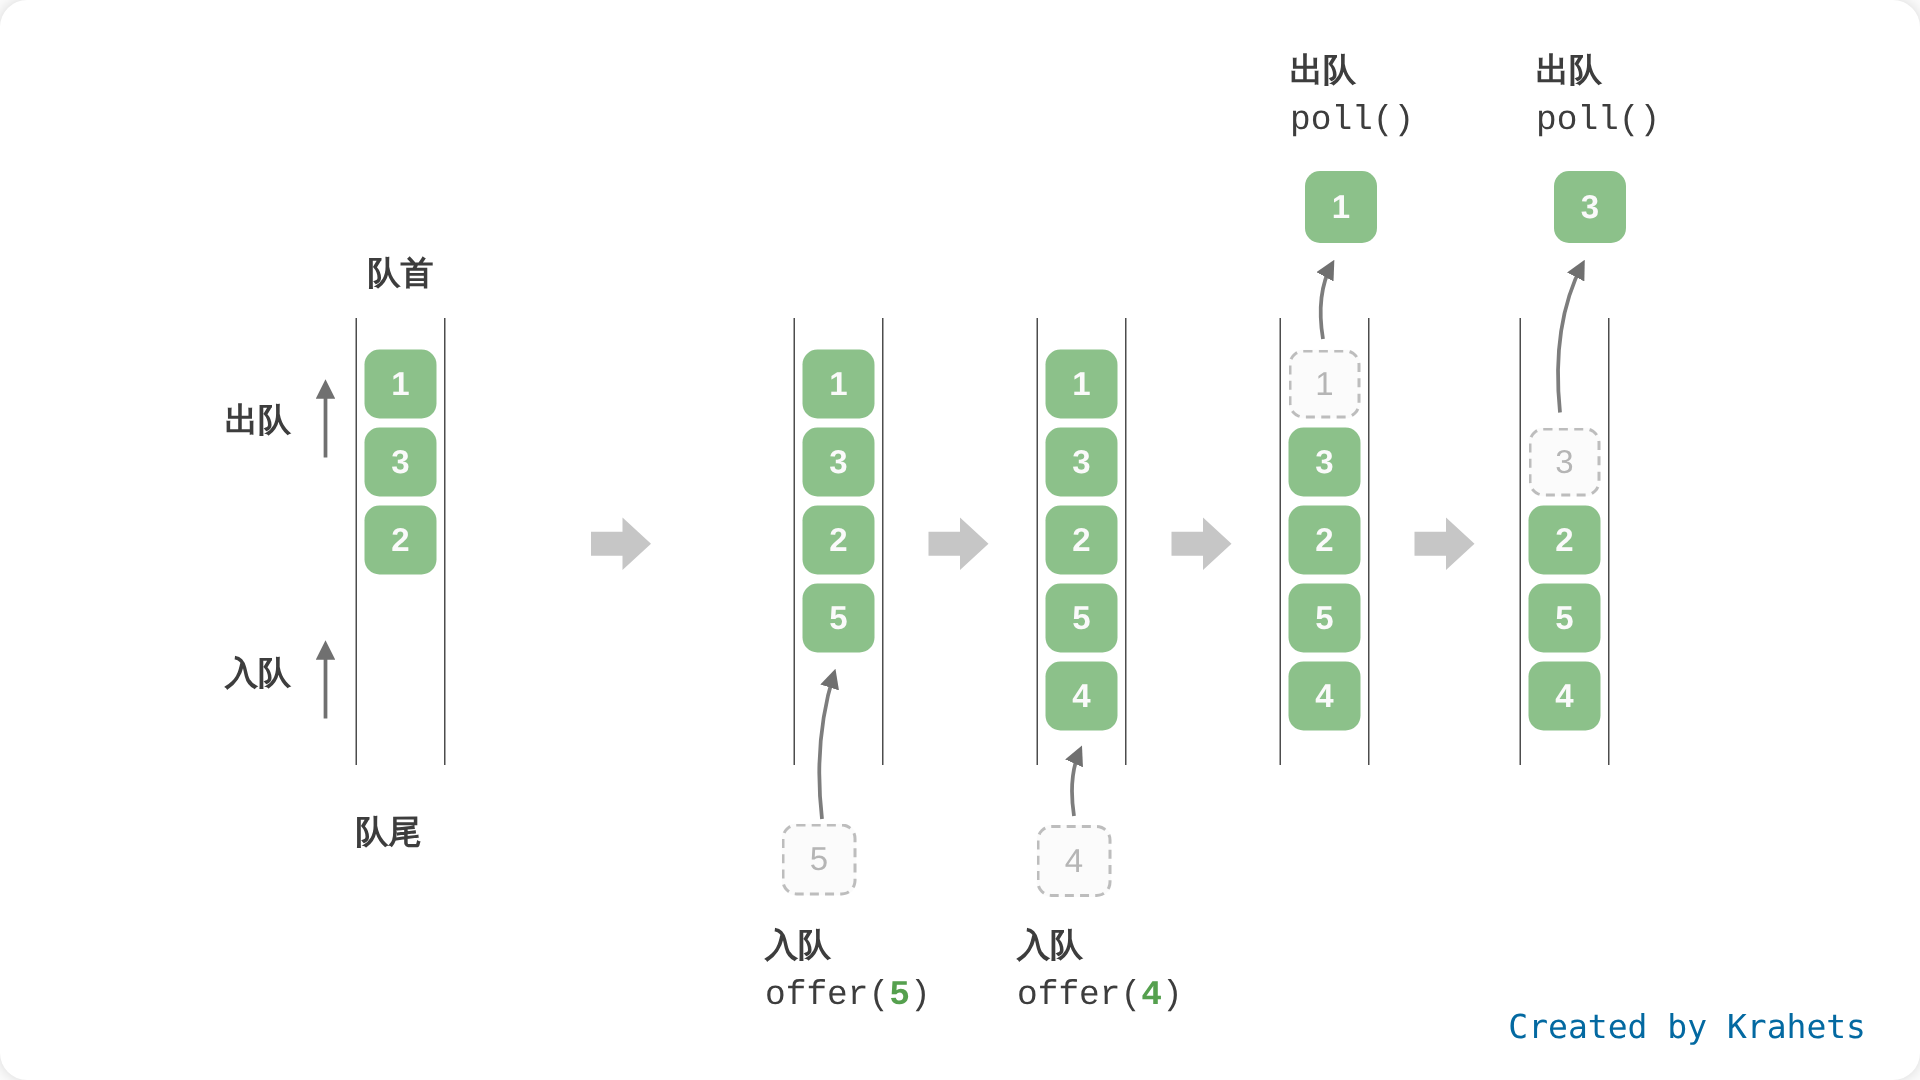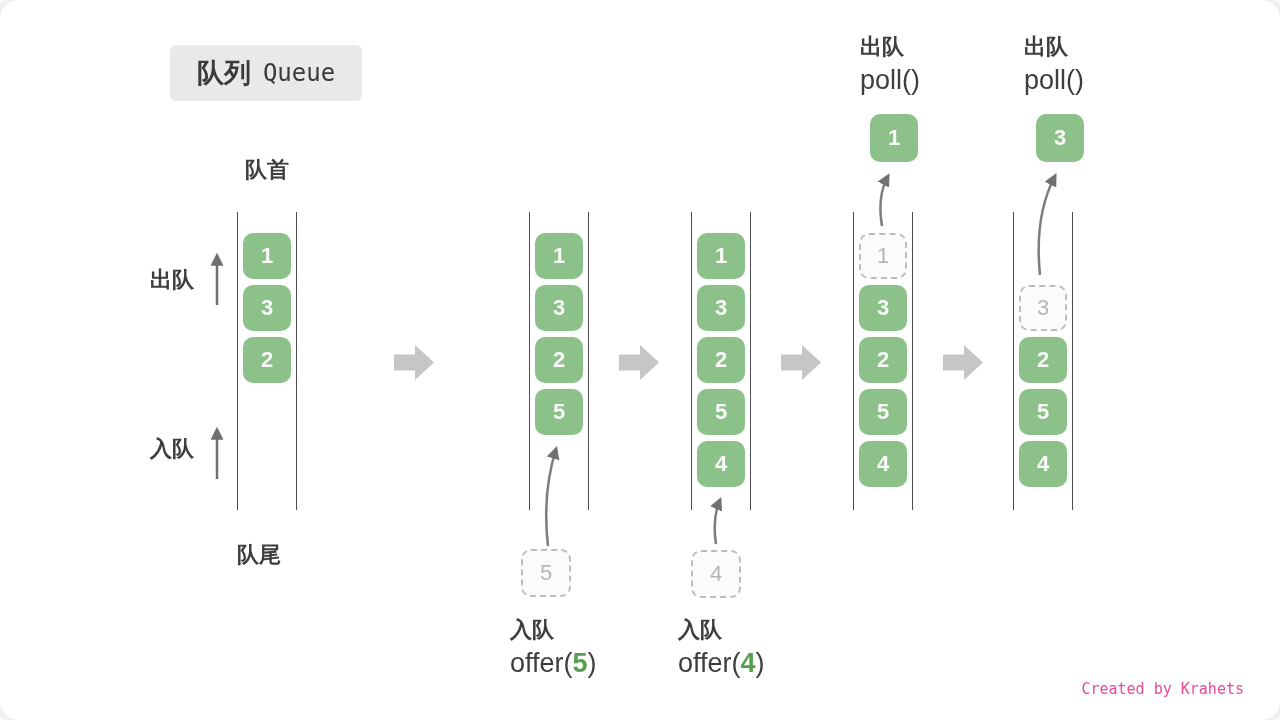--- a/index.html
+++ b/index.html
@@ -14,21 +14,21 @@
 
   .title-badge {
     position: absolute; left: 170px; top: 45px; width: 192px; height: 56px;
     background: #e9e9e9; border-radius: 6px;
     display: flex; align-items: center; justify-content: center; gap: 12px;
   }
   .title-badge .zh { font-size: 27px; font-weight: 700; color: #3a3a3a; }
   .title-badge .en { font-size: 24px; color: #3a3a3a; }
 
   .lbl { position: absolute; font-size: 22px; font-weight: 700; color: #3d3d3d; }
-  .lbl-front { left: 237px; top: 155px; width: 60px; text-align: center; }
+  .lbl-front { left: 237px; top: 167px; width: 60px; text-align: center; }
   .lbl-rear  { left: 237px; top: 540px; width: 60px; }
   .lbl-dequeue { left: 150px; top: 265px; width: 48px; text-align: left; }
   .lbl-enqueue { left: 150px; top: 434px; width: 48px; text-align: left; }
 
   .col {
     position: absolute; top: 212px; width: 60px; height: 298px;
     border-left: 1.5px solid #4d4d4d; border-right: 1.5px solid #4d4d4d;
   }
   .box {
     position: absolute; left: 5px; width: 48px; height: 46px;
@@ -49,39 +49,35 @@
   }
   .result-box {
     position: absolute; width: 48px; height: 48px;
     background: #8cc18a; border-radius: 10px;
     display: flex; align-items: center; justify-content: center;
     font-size: 22px; font-weight: 700; color: #fafafa;
   }
 
   .caption { position: absolute; color: #3d3d3d; }
   .caption .zh { font-size: 22px; font-weight: 700; line-height: 33px; }
-  .caption .code { font-family: Liberation Sans, sans-serif; font-size: 27px; line-height: 35px; }
+  .caption .code { font-family: Liberation Mono, monospace; font-size: 23px; line-height: 35px; }
   .caption .arg { color: #55a04e; font-weight: 700; }
 
   .watermark {
     position: absolute; right: 36px; bottom: 22px;
-    font-family: "DejaVu Sans Mono", monospace; font-size: 15px; color: #ec4899;
+    font-family: "DejaVu Sans Mono", monospace; font-size: 22px; color: #0369a1;
   }
 
   svg.overlay { position: absolute; left: 0; top: 0; width: 1280px; height: 720px; pointer-events: none; }
 </style>
 </head>
 <body>
 
 <div class="card">
 
-  <div class="title-badge">
-    <span class="zh">队列</span>
-    <span class="en mono">Queue</span>
-  </div>
 
   <div class="lbl lbl-front">队首</div>
   <div class="lbl lbl-rear">队尾</div>
   <div class="lbl lbl-dequeue">出队</div>
   <div class="lbl lbl-enqueue">入队</div>
 
   <svg class="overlay" viewBox="0 0 1280 720">
     <defs>
       <marker id="ah" viewBox="0 0 10 10" refX="7.5" refY="5" markerWidth="5.2" markerHeight="5.2" orient="auto-start-reverse">
         <path d="M0,0 L10,5 L0,10 z" fill="#707070"></path>

